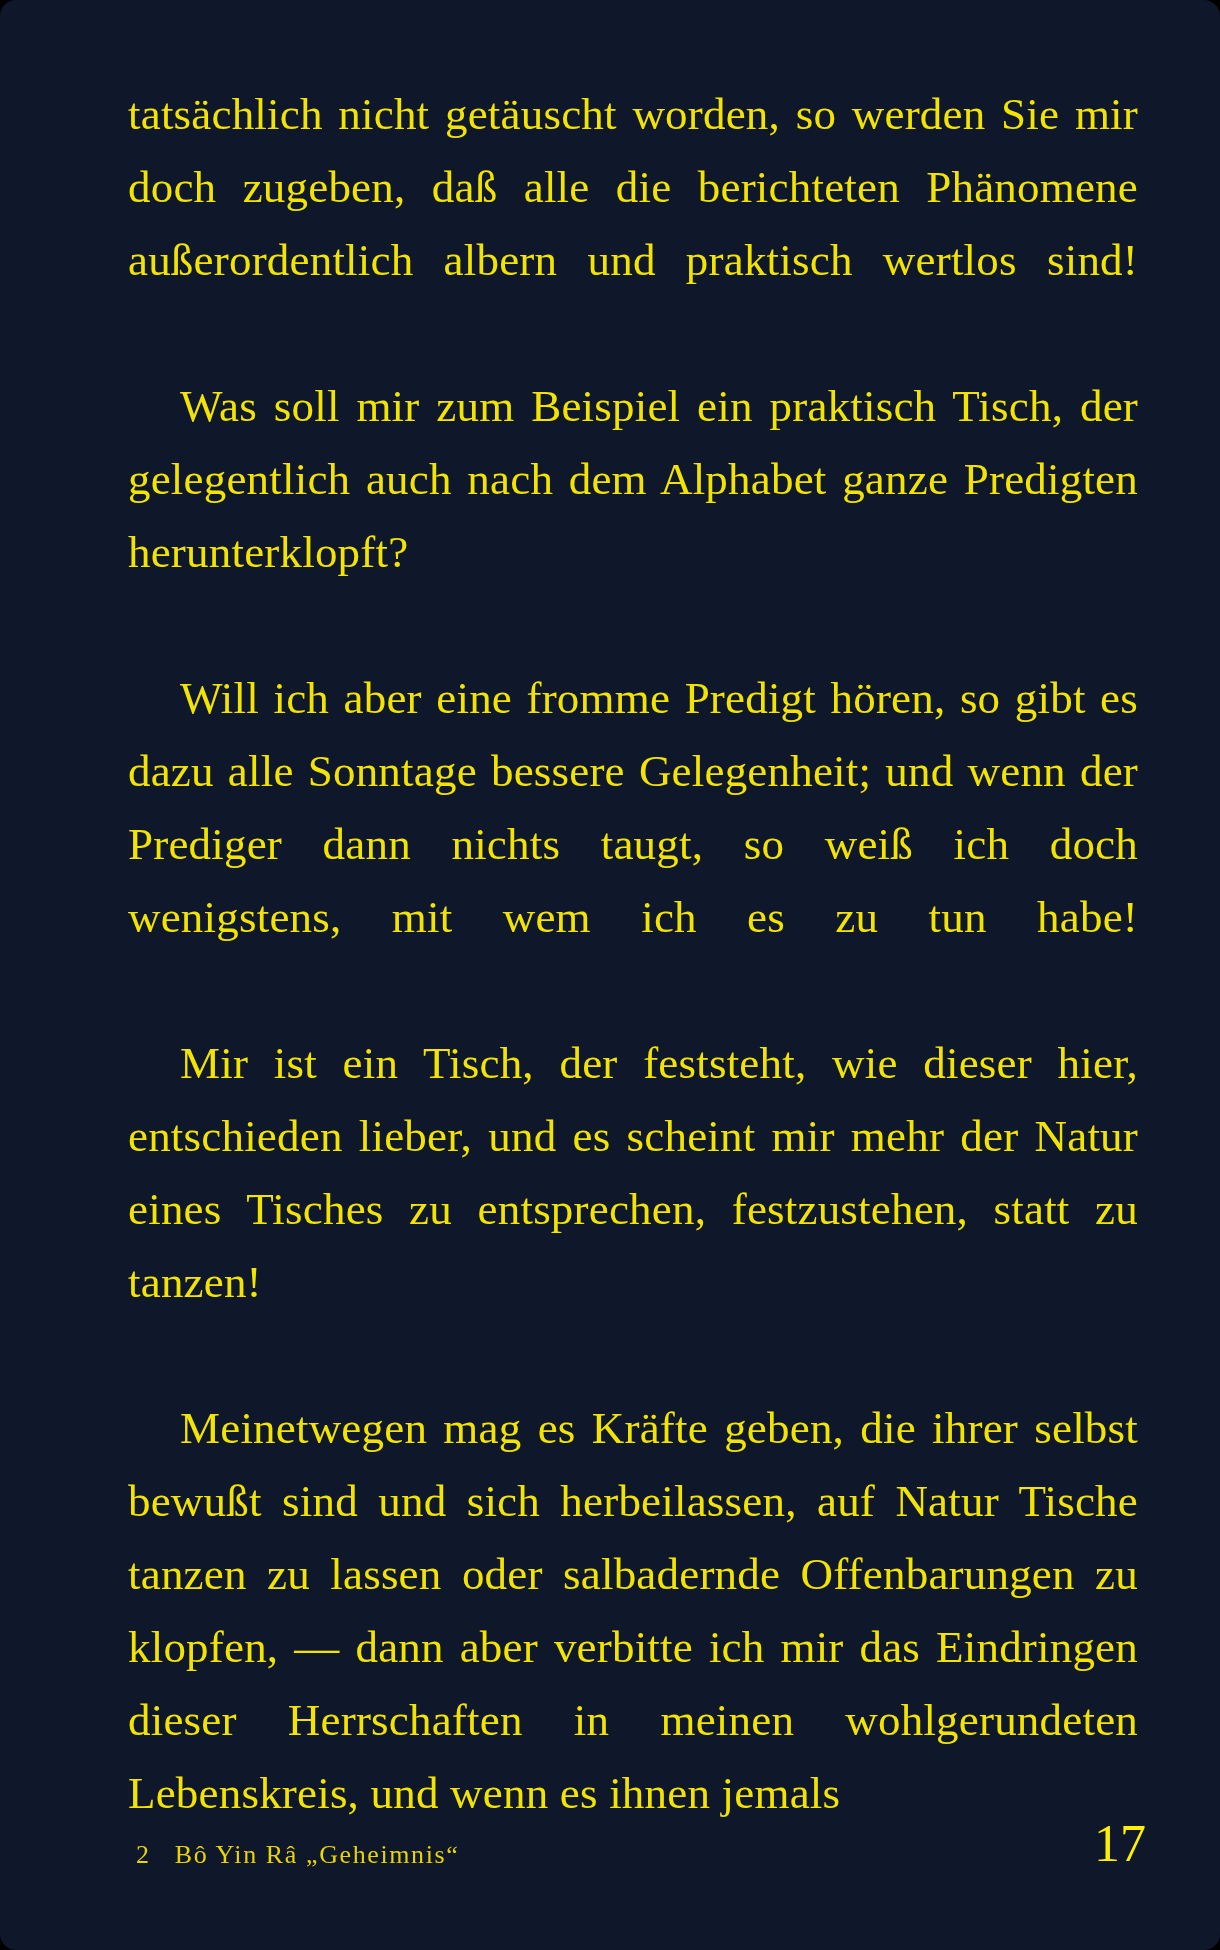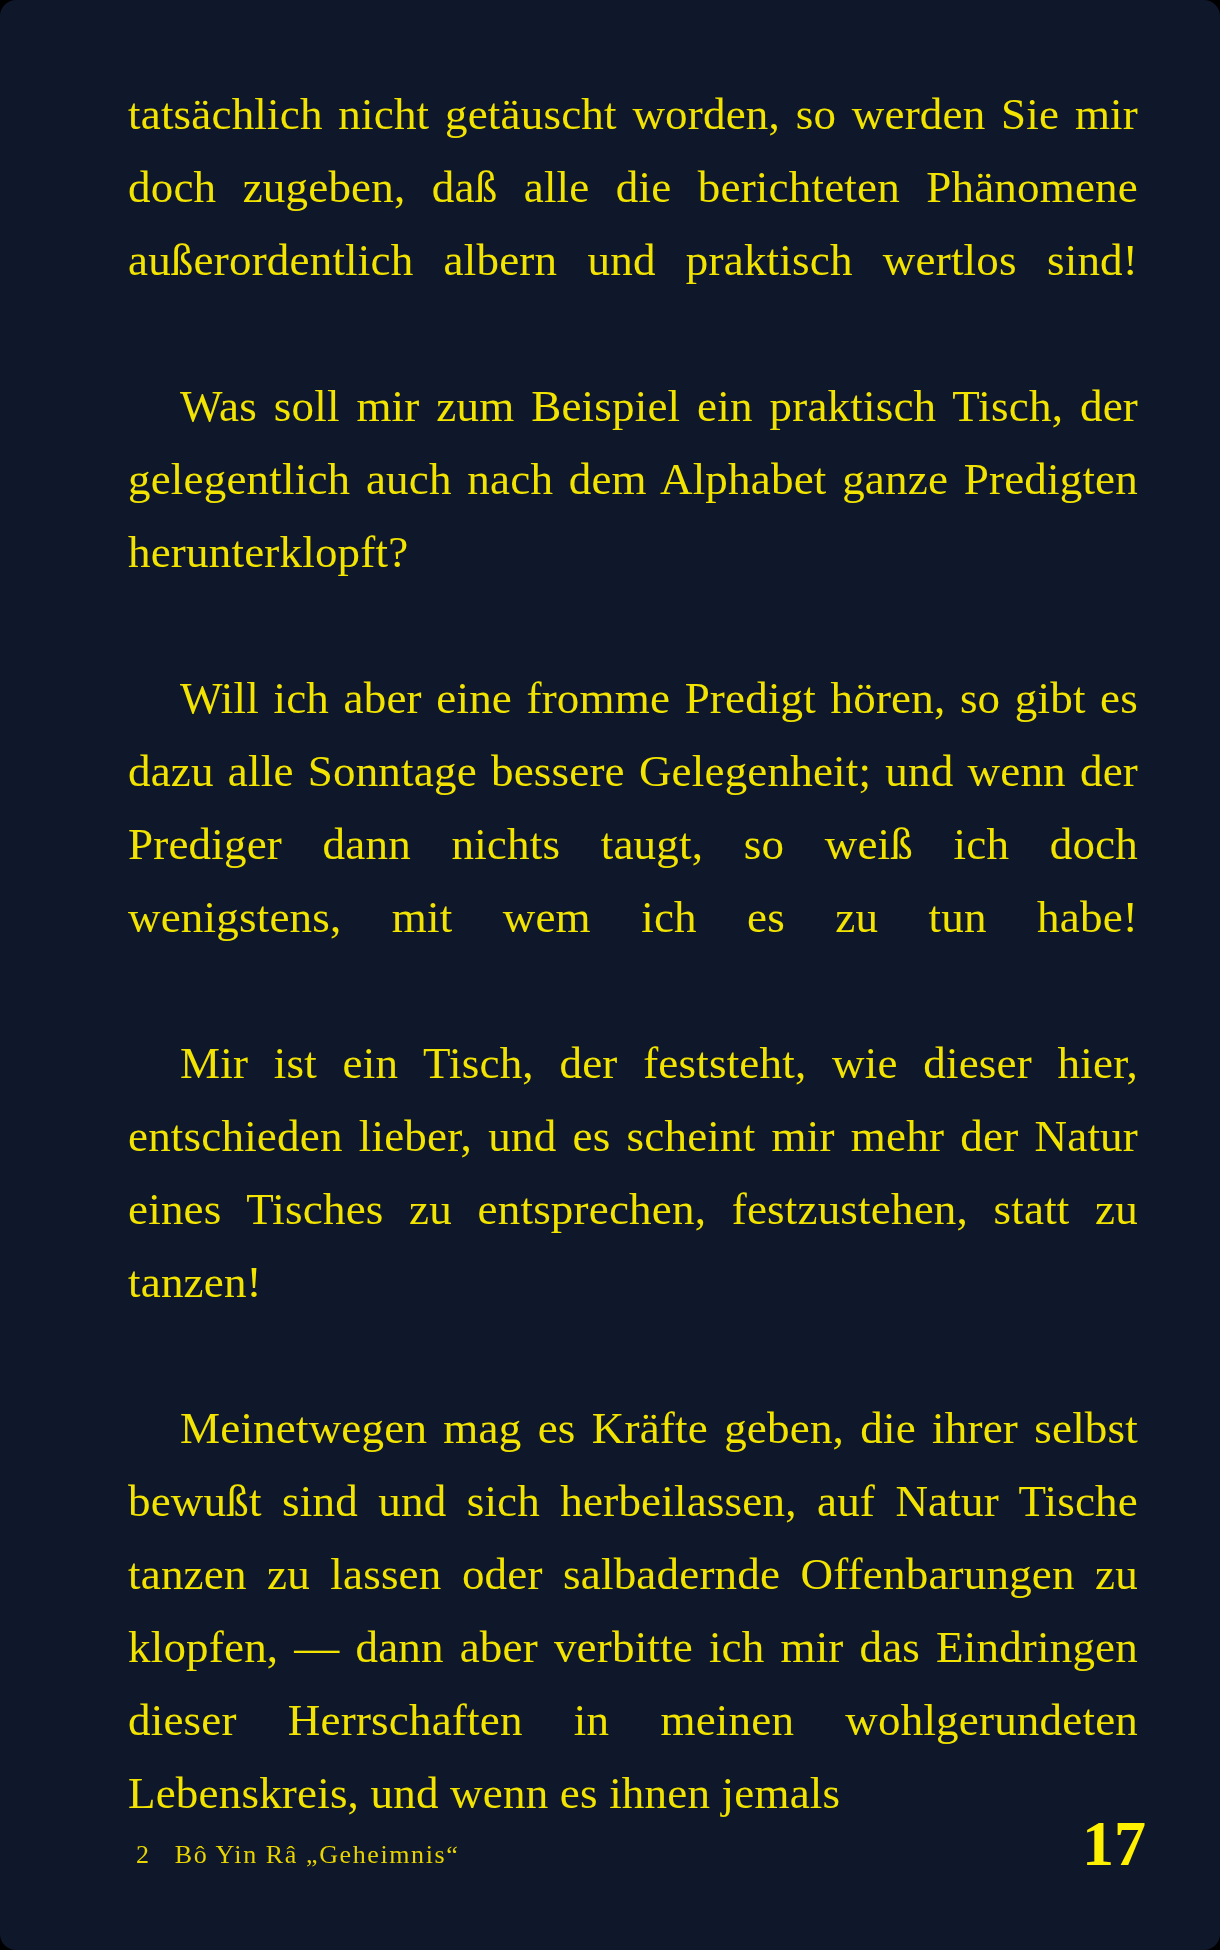--- a/index.html
+++ b/index.html
@@ -63,22 +63,22 @@
     font-size: 26px;
     letter-spacing: 1.6px;
     font-family: "Liberation Serif", "DejaVu Serif", serif;
     white-space: nowrap;
   }
   .footer-left .sig {
     margin-right: 16px;
   }
   .page-number {
     color: #fff000;
-    font-size: 64px;
-    font-weight: bold;
+    font-size: 52px;
+    font-weight: normal;
     line-height: 52px;
   }
 </style>
 </head>
 <body>
 
 <div class="page">
 
   <div class="text-column">
     <p class="para">tatsächlich nicht getäuscht worden, so werden Sie mir doch zugeben, daß alle die berichteten Phänomene außerordentlich albern und praktisch wertlos sind!</p>

